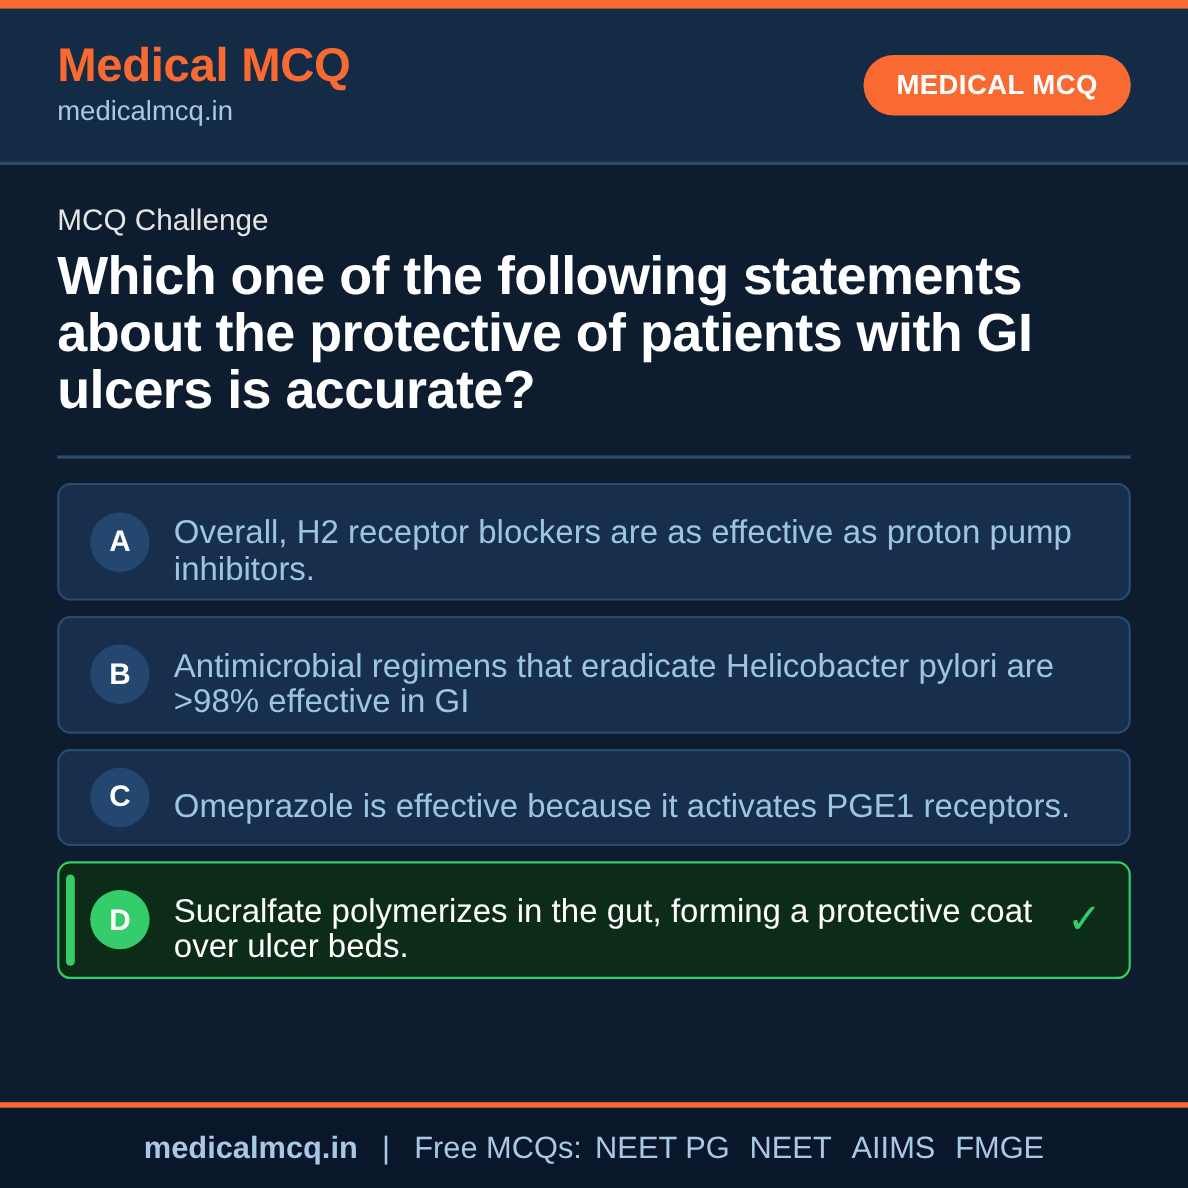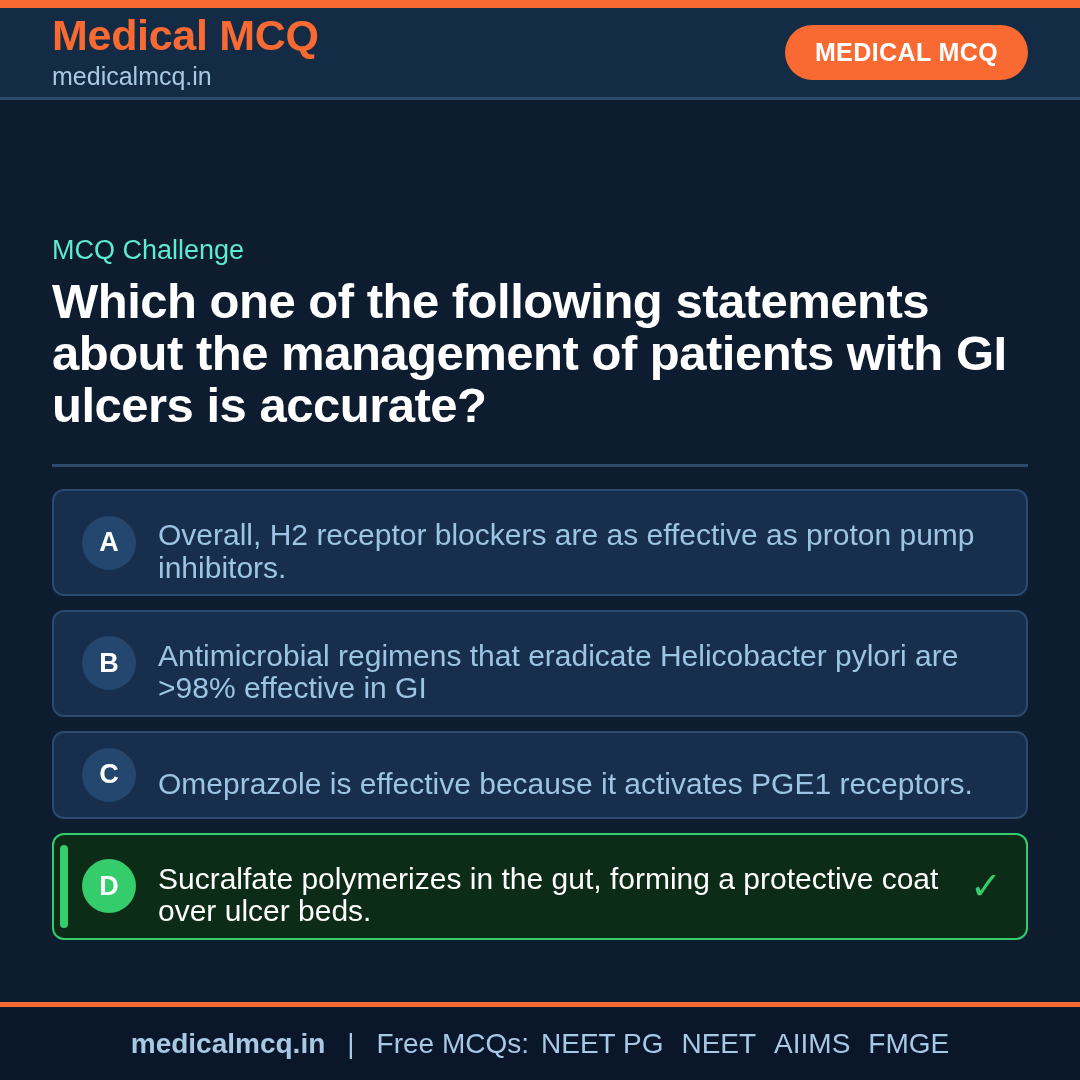--- a/index.html
+++ b/index.html
@@ -18,21 +18,21 @@
 
   
   #top-accent {
     height: 8px;
     width: 100%;
     background: #f96a33;
   }
 
   
   #header {
-    height: 92px;
+    height: 142px;
     width: 100%;
     background: #142betc;
     background: #142b45;
     position: relative;
     display: flex;
     align-items: center;
     justify-content: space-between;
     padding: 0 52px;
     border-bottom: 3px solid #2d4a6b;
   }
@@ -69,23 +69,23 @@
   #main {
     padding: 0 52px;
     position: absolute;
     top: 122px;
     left: 0;
     right: 0;
     bottom: 78px;
   }
 
   #eyebrow {
-    color: #5eead4;
+    color: #e5e5e5;
     font-size: 27px;
-    margin-top: 112px;
+    margin-top: 62px;
     line-height: 1.2;
   }
 
   #question {
     color: #ffffff;
     font-size: 49px;
     font-weight: bold;
     line-height: 1.06;
     margin-top: 10px;
     letter-spacing: -0.5px;
@@ -211,21 +211,21 @@
 <div id="header">
   <div id="brand-block">
     <div id="brand-title">Medical MCQ</div>
     <div id="brand-site">medicalmcq.in</div>
   </div>
   <div id="header-badge">MEDICAL MCQ</div>
 </div>
 
 <div id="main">
   <div id="eyebrow">MCQ Challenge</div>
-  <div id="question">Which one of the following statements about the management of patients with GI ulcers is accurate?</div>
+  <div id="question">Which one of the following statements about the protective of patients with GI ulcers is accurate?</div>
   <div id="question-divider"></div>
 
   <div id="options">
 
     <div class="option">
       <div class="opt-badge">A</div>
       <div class="opt-text">Overall, H2 receptor blockers are as effective as proton pump inhibitors.</div>
     </div>
 
     <div class="option">

